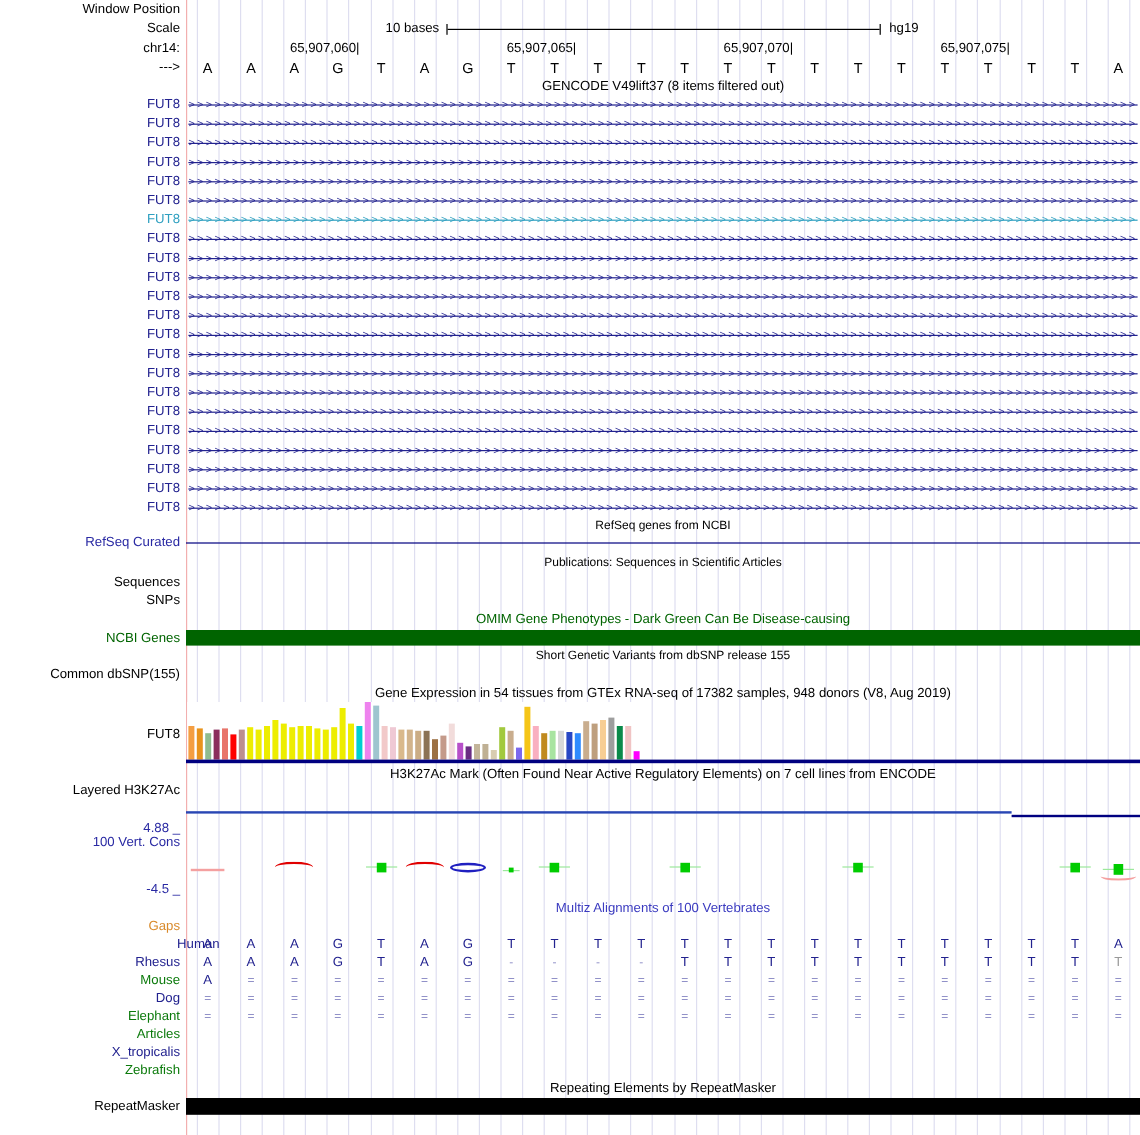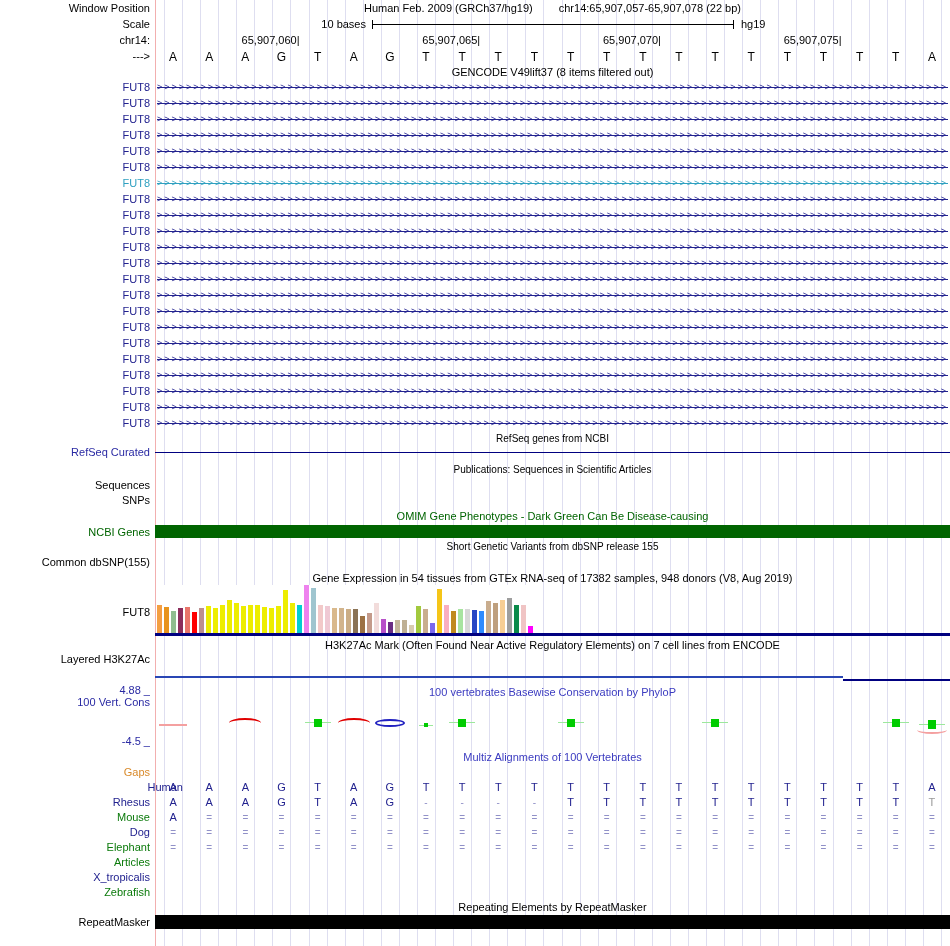--- a/index.html
+++ b/index.html
@@ -56,23 +56,20 @@
       <div style="position: absolute; left: 850.591px; top: 0px; width: 1px; height: 946px; background: rgb(222, 222, 240);"></div>
       <div style="position: absolute; left: 868.659px; top: 0px; width: 1px; height: 946px; background: rgb(222, 222, 240);"></div>
       <div style="position: absolute; left: 886.727px; top: 0px; width: 1px; height: 946px; background: rgb(222, 222, 240);"></div>
       <div style="position: absolute; left: 904.795px; top: 0px; width: 1px; height: 946px; background: rgb(222, 222, 240);"></div>
       <div style="position: absolute; left: 922.864px; top: 0px; width: 1px; height: 946px; background: rgb(222, 222, 240);"></div>
       <div style="position: absolute; left: 940.932px; top: 0px; width: 1px; height: 946px; background: rgb(222, 222, 240);"></div>
       <div style="position: absolute; left: 155px; top: 0px; width: 1px; height: 946px; background: rgb(242, 175, 175);"></div>
     </div>
 
   <div class="lbl" style="top:2px;">Window Position</div>
-  <div class="ctitle" style="top:2px;">
-    <span>Human Feb. 2009 (GRCh37/hg19)</span><span style="display:inline-block;width:26px;"></span><span>chr14:65,907,057-65,907,078 (22 bp)</span>
-  </div>
 
   <div class="lbl" style="top:18px;">Scale</div>
   <div class="abs" style="left:266px;top:18px;width:100px;text-align:right;">10 bases</div>
   <div class="abs" style="left:372px;top:20px;width:360px;height:9px;border-left:1px solid #000;border-right:1px solid #000;background:linear-gradient(#000,#000) center/100% 1px no-repeat;"></div>
   <div class="abs" style="left:741px;top:18px;">hg19</div>
 
   <div class="lbl" style="top:34px;">chr14:</div>
   <div id="chrom-ticks" class="abs" style="left:0;top:34px;width:950px;height:14px;">
       <div style="position: absolute; left: 179.545px; top: 0px; width: 120px; text-align: right; white-space: nowrap;">65,907,060|</div>
       <div style="position: absolute; left: 360.227px; top: 0px; width: 120px; text-align: right; white-space: nowrap;">65,907,065|</div>
@@ -273,21 +270,20 @@
     </div>
   <div class="lbl" style="top:606px;">FUT8</div>
   <div class="abs" id="gtex-baseline" style="left: 155px; top: 633px; width: 795px; height: 3px; background: rgb(0, 0, 128);"></div>
 
   <div class="ctitle" style="top:639px;">H3K27Ac Mark (Often Found Near Active Regulatory Elements) on 7 cell lines from ENCODE</div>
   <div class="lbl" style="top:653px;">Layered H3K27Ac</div>
   <div class="abs" id="h3k-line" style="left: 155px; top: 676px; width: 688px; height: 2px; background: rgb(41, 70, 180);"></div>
   <div class="abs" id="h3k-line-end" style="left: 843px; top: 679px; width: 107px; height: 2px; background: rgb(0, 0, 128);"></div>
 
   <div class="lbl" id="phylop-max" style="top: 684px; color: rgb(41, 41, 163);">4.88 _</div>
-  <div class="ctitle" id="phylop-title" style="top: 686px; color: rgb(59, 59, 192);">100 vertebrates Basewise Conservation by PhyloP</div>
   <div class="lbl" id="phylop-lbl" style="top: 696px; color: rgb(41, 41, 163);">100 Vert. Cons</div>
   <div class="lbl" id="phylop-min" style="top: 735px; color: rgb(41, 41, 163);">-4.5 _</div>
   <div id="phylop-marks" class="abs" style="left:0;top:0;">
       <div style="position: absolute; left: 159.068px; top: 724px; width: 28px; height: 2px; background: rgb(244, 160, 160);"></div>
       <div style="position: absolute; left: 229.341px; top: 718px; width: 32px; height: 8px; border-top: 2px solid rgb(224, 0, 0); border-radius: 100% 100% 0px 0px;"></div>
       <div style="position: absolute; left: 304.614px; top: 722px; width: 26px; height: 1px; background: rgb(156, 232, 156);"></div>
       <div style="position: absolute; left: 313.614px; top: 719px; width: 8px; height: 8px; background: rgb(0, 204, 0);"></div>
       <div style="position: absolute; left: 337.75px; top: 718px; width: 32px; height: 8px; border-top: 2px solid rgb(224, 0, 0); border-radius: 100% 100% 0px 0px;"></div>
       <div style="position: absolute; left: 374.886px; top: 719px; width: 30px; height: 8px; border: 2px solid rgb(32, 32, 192); border-radius: 50%; box-sizing: border-box;"></div>
       <div style="position: absolute; left: 419.023px; top: 725px; width: 14px; height: 1px; background: rgb(156, 232, 156);"></div>

